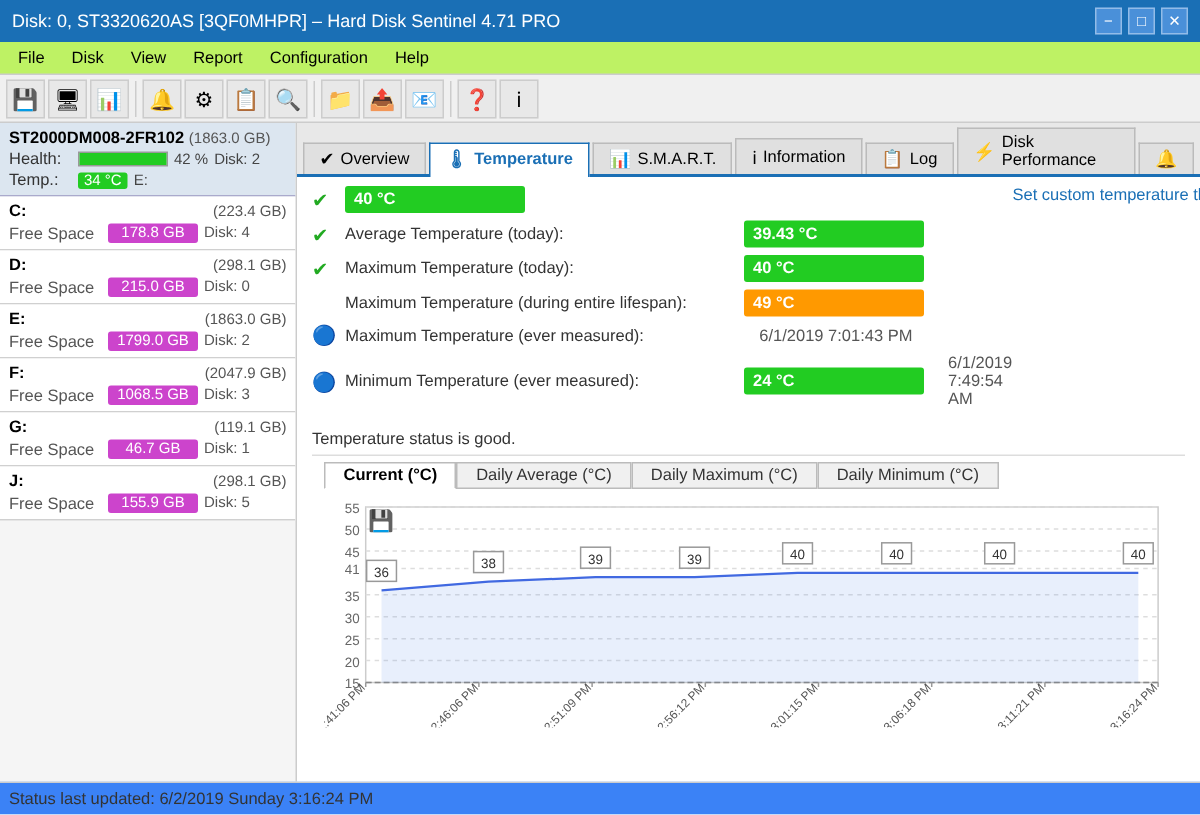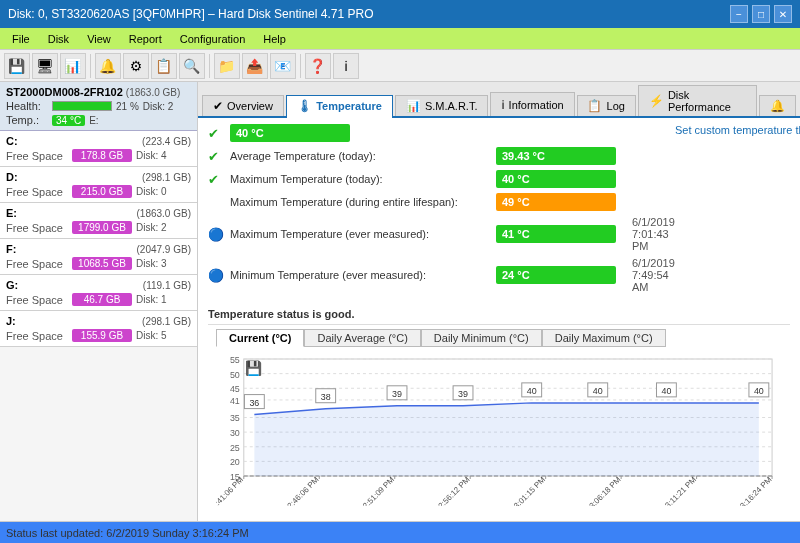--- a/index.html
+++ b/index.html
@@ -212,21 +212,20 @@
       position: absolute; top: 0; left: 0; right: 0; bottom: 0;
       display: flex; align-items: center; padding-left: 6px;
       color: white; font-size: 11px; font-weight: bold;
     }
     .temp-date { color: #555; font-size: 11px; margin-left: 10px; }
 
     .temp-status-good {
       margin: 8px 0 4px 0;
       color: #333;
       font-size: 11px;
-      font-weight: bold;
     }
     .temp-note-blue {
       color: #1a6fb5;
       font-size: 11px;
       line-height: 1.5;
       margin-bottom: 8px;
       max-width: 530px;
     }
     .custom-threshold-link {
       color: #1a6fb5;
@@ -330,21 +329,21 @@
     <div class="drive-header">
       <div class="drive-name">
         <span>ST2000DM008-2FR102</span>
         <span style="font-weight:normal; color:#555; font-size:10px;">(1863.0 GB)</span>
       </div>
       <div class="drive-info-row">
         <span class="drive-info-label">Health:</span>
         <div class="health-bar-container">
           <div class="health-bar" style="width:100%"></div>
         </div>
-        <span class="drive-info-value">21 %</span>
+        <span class="drive-info-value">42 %</span>
         <span class="drive-info-value">Disk: 2</span>
       </div>
       <div class="drive-info-row">
         <span class="drive-info-label">Temp.:</span>
         <span class="temp-badge">34 °C</span>
         <span class="drive-info-value">E:</span>
       </div>
     </div>
 
     <div id="drive-list-container">
@@ -485,24 +484,20 @@
     <span class="temp-label">Maximum Temperature (during entire lifespan):</span>
     <div class="temp-gauge-container">
       <div class="temp-gauge-bg orange"></div>
       <div class="temp-value-overlay">49 °C</div>
     </div>
 
   </div>
             <div class="temp-row">
     <span class="info-icon">🔵</span>
     <span class="temp-label">Maximum Temperature (ever measured):</span>
-    <div class="temp-gauge-container">
-      <div class="temp-gauge-bg "></div>
-      <div class="temp-value-overlay">41 °C</div>
-    </div>
     <span class="temp-date">6/1/2019 7:01:43 PM</span>
   </div>
             <div class="temp-row">
     <span class="info-icon">🔵</span>
     <span class="temp-label">Minimum Temperature (ever measured):</span>
     <div class="temp-gauge-container">
       <div class="temp-gauge-bg "></div>
       <div class="temp-value-overlay">24 °C</div>
     </div>
     <span class="temp-date">6/1/2019 7:49:54 AM</span>
@@ -510,22 +505,22 @@
           </div>
         <a class="custom-threshold-link">Set custom temperature thresholds</a>
       </div>
 
       <div class="temp-status-good">Temperature status is good.</div>
 
       <div class="chart-area">
         <div class="chart-tabs" id="chart-tabs-container">
             <div class="chart-tab active">Current (°C)</div>
             <div class="chart-tab">Daily Average (°C)</div>
+            <div class="chart-tab">Daily Maximum (°C)</div>
             <div class="chart-tab">Daily Minimum (°C)</div>
-            <div class="chart-tab">Daily Maximum (°C)</div>
           </div>
         <div class="chart-container">
           <svg class="chart-svg" id="chart-svg" viewBox="0 0 570 155" preserveAspectRatio="none">
           <rect x="28" y="8" width="532" height="117" fill="white" stroke="#ccc"></rect>
               <line x1="28" x2="560" y1="8" y2="8" stroke="#ddd" stroke-dasharray="3,3"></line>
               <text x="24" y="12" text-anchor="end" font-size="9" fill="#666">55</text>
               <line x1="28" x2="560" y1="22.625" y2="22.625" stroke="#ddd" stroke-dasharray="3,3"></line>
               <text x="24" y="26.625" text-anchor="end" font-size="9" fill="#666">50</text>
               <line x1="28" x2="560" y1="37.25" y2="37.25" stroke="#ddd" stroke-dasharray="3,3"></line>
               <text x="24" y="41.25" text-anchor="end" font-size="9" fill="#666">45</text>

